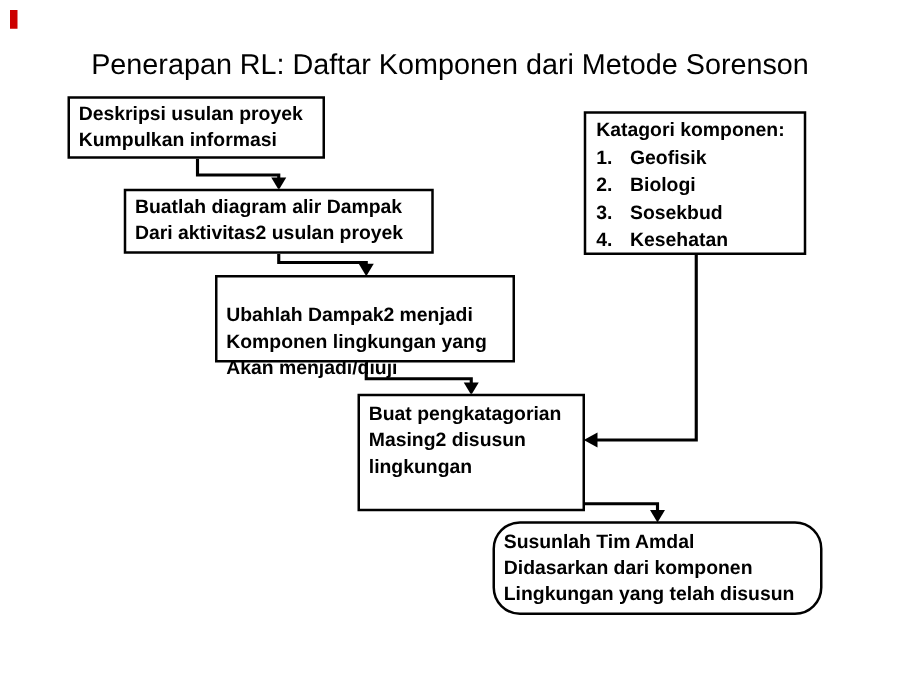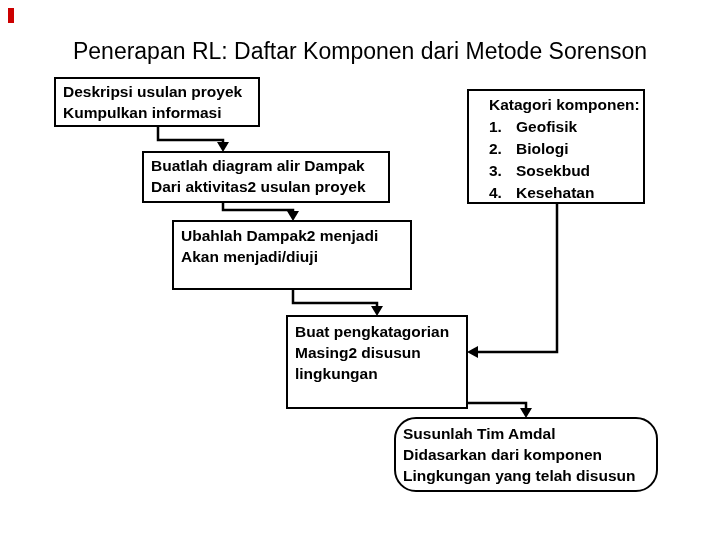--- a/index.html
+++ b/index.html
@@ -21,26 +21,26 @@
     margin-top: 12px;
   }
   .fbox {
     position: absolute; box-sizing: border-box;
     border: 2px solid #000; background: #fff;
     font-size: 15.5px; font-weight: 700; line-height: 21px;
     padding: 2px 7px;
   }
   .fbox .line { display: block; white-space: nowrap; }
   .box-collect   { left: 54px;  top: 77px;  width: 206px; height: 50px; }
-  .box-flow      { left: 99px;  top: 151px; width: 248px; height: 52px; margin-left: 43px; }
-  .box-convert   { left: 172px; top: 220px; width: 240px; height: 70px; padding-top: 3px; }
+  .box-flow      { left: 99px;  top: 151px; width: 248px; height: 52px; }
+  .box-convert   { left: 172px; top: 220px; width: 240px; height: 70px; padding-top: 20px; }
   .box-categorize{ left: 286px; top: 315px; width: 182px; height: 94px; padding-top: 4px; }
   .box-team      { left: 394px; top: 417px; width: 264px; height: 75px; padding-top: 4px; border-radius: 22px; }
   .box-categories{ left: 467px; top: 89px;  width: 178px; height: 115px;
-                   line-height: 22px; padding: 3px 20px; }
+                   line-height: 22px; padding: 3px 8px; }
   .cat-item { display: flex; }
   .cat-item .num { width: 27px; flex: 0 0 27px; }
   .connectors {
     position: absolute; left: 0; top: 0; width: 720px; height: 540px;
     pointer-events: none;
   }
 </style>
 </head>
 <body>
 
@@ -72,20 +72,21 @@
     <span class="line">Kumpulkan informasi</span>
   </div>
 
   <div class="fbox box-flow">
     <span class="line">Buatlah diagram alir Dampak</span>
     <span class="line">Dari aktivitas2 usulan proyek</span>
   </div>
 
   <div class="fbox box-convert">
     <span class="line">Ubahlah Dampak2 menjadi</span>
+    <span class="line">Komponen lingkungan yang</span>
     <span class="line">Akan menjadi/diuji</span>
   </div>
 
   <div class="fbox box-categorize">
     <span class="line">Buat pengkatagorian</span>
     <span class="line">Masing2 disusun</span>
     <span class="line">lingkungan</span>
   </div>
 
   <div class="fbox box-team">

